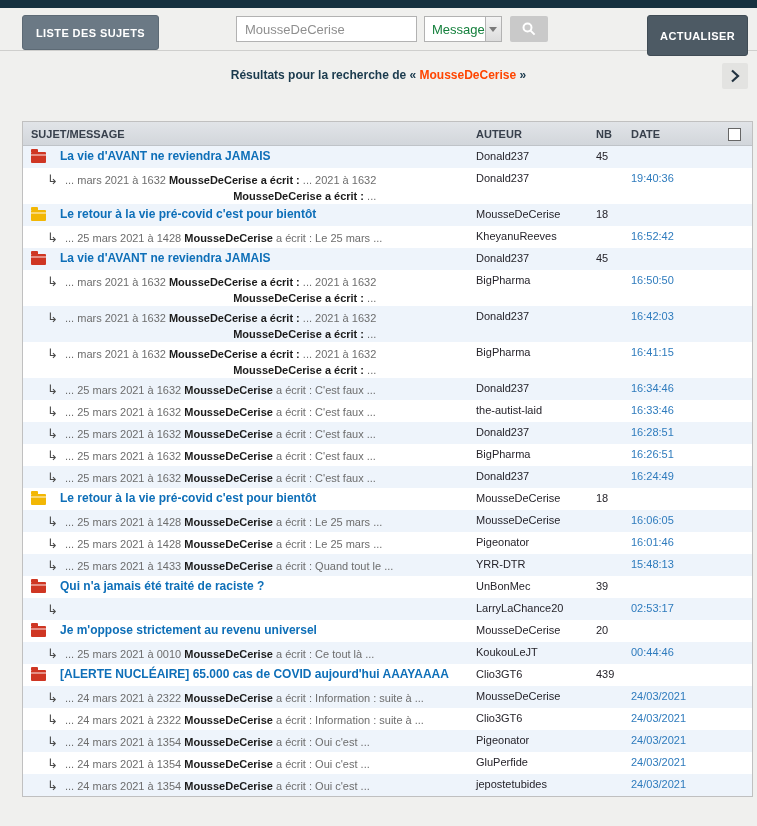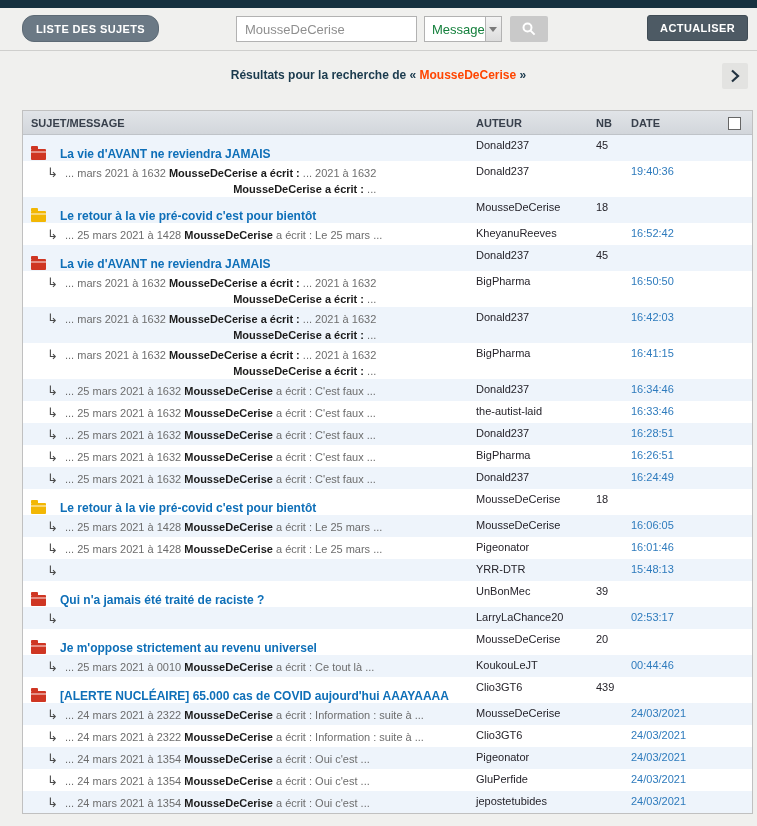--- a/index.html
+++ b/index.html
@@ -3,65 +3,65 @@
 <meta charset="utf-8">
 <style>
   * { margin:0; padding:0; box-sizing:border-box; }
   html,body { width:757px; height:826px; overflow:hidden; }
   body { background:#f0f0ee; font-family:"Liberation Sans","DejaVu Sans",sans-serif; }
 
   .topbar { height:8px; background:#16313f; }
 
   .toolbar { position:relative; height:42px; }
   .btn { border:none; cursor:pointer; font-family:inherit; }
-  .btn-slate { position:absolute; left:22px; top:7px; height:27px; padding:0 13px;
+  .btn-slate { position:absolute; left:22px; top:7px; height:35px; padding:0 13px;
     background:#6b7985; color:#fff; font-size:11px; font-weight:bold; letter-spacing:.4px;
-    border-radius:12px; border:1px solid #5d6a75; }
+    border-radius:3px; border:1px solid #5d6a75; }
   .search-input { position:absolute; left:236px; top:8px; width:181px; height:26px;
     border:1px solid #b2b2b2; background:#fff; color:#8f8f8f; font-size:13px;
     padding:0 8px; font-family:inherit; }
   .select { position:absolute; left:424px; top:8px; width:78px; height:26px;
     border:1px solid #b2b2b2; background:#fff; display:flex; align-items:center; cursor:pointer; }
   .select-value { flex:1; color:#15803d; font-size:13px; padding-left:7px; }
   .select-arrow-box { width:20px; height:100%; border-left:1px solid #b2b2b2;
     background:linear-gradient(#f4f4f4,#dcdcdc); display:flex; align-items:center; justify-content:center; }
   .tri-down { width:0; height:0; border-left:4px solid transparent; border-right:4px solid transparent;
     border-top:5px solid #7a7a7a; }
   .search-btn { position:absolute; left:510px; top:8px; width:38px; height:26px;
     background:#c9c9c9; border-radius:2px; display:flex; align-items:center; justify-content:center; }
-  .btn-dark { position:absolute; right:9px; top:7px; height:26px; padding:0 12px;
+  .btn-dark { position:absolute; right:9px; top:7px; height:41px; padding:0 12px;
     background:#4d5a64; color:#fff; font-size:11px; font-weight:bold; letter-spacing:.4px;
     border-radius:3px; border:1px solid #404c55; }
 
   .divider { height:1px; background:#cfcfcd; }
 
   .results-bar { position:relative; height:46px; }
   .results-text { text-align:center; padding-top:17px; font-size:12px; font-weight:bold; color:#1a3a4d; }
   .results-text .query { color:#ff4500; }
   .next-btn { position:absolute; right:9px; top:12px; width:26px; height:26px;
     background:#e3e3e1; border:none; border-radius:2px; cursor:pointer;
     display:flex; align-items:center; justify-content:center; }
 
-  .table { margin:13px 4px 0 22px; width:731px; background:#0369a1;
+  .table { margin:24px 4px 0 22px; width:731px; background:#0369a1;
     border:1px solid #c0c0c0; }
   .grid { display:grid; grid-template-columns:453px 120px 35px 97px 24px; }
   .thead { height:24px; background:linear-gradient(#e1e4e8,#d2d6db); border-bottom:1px solid #bfc3c8;
     font-size:11px; font-weight:bold; color:#38404c; align-items:center; }
   .thead .hcell { padding-top:1px; }
   .th-subject { padding-left:8px; }
   .col-check { display:flex; align-items:center; justify-content:flex-start; }
   .checkbox { width:13px; height:13px; background:#fff; border:1px solid #666; display:inline-block; }
 
   .row { min-height:22px; align-items:start; }
   .row:nth-child(odd) { background:#eef4fb; }
   .row:nth-child(even) { background:#fff; }
   .cell { padding-top:4px; font-size:11px; color:#26242b; }
 
   .subject-cell { display:flex; align-items:flex-start; }
-  .topic .subject-cell { padding-left:8px; padding-top:13px; }
+  .topic .subject-cell { padding-left:8px; padding-top:4px;align-items:center; }
   .folder { width:15px; height:11px; border-radius:1px; position:relative; display:inline-block;
     margin-top:1px; flex:0 0 15px; }
   .folder::before { content:""; position:absolute; top:-3px; left:0; width:7px; height:3px;
     border-radius:1px 1px 0 0; background:inherit; }
   .folder::after { content:""; position:absolute; left:0; right:0; top:2px; height:2px;
     background:rgba(255,255,255,.45); }
   .folder.red { background:#cf3623; }
   .folder.yellow { background:#f2b705; }
   .topic-title { margin-left:14px; font-size:12px; font-weight:bold; color:#0e6fb8;
     text-decoration:none; line-height:13px; cursor:pointer; }
@@ -303,20 +303,23 @@
           </span>
         </div>
         <div class="cell">Pigeonator</div>
         <div class="cell"></div>
         <div class="cell"><a class="date-link">16:01:46</a></div>
         <div class="cell col-check"></div>
       </div>
       <div class="row grid message">
         <div class="cell subject-cell">
           <span class="arrow">↳</span>
+          <span class="msg-text">
+            <span class="msg-line"><span>... 25 mars 2021 à 1433 </span><span class="b">MousseDeCerise</span><span> a écrit : Quand tout le ...</span></span>
+          </span>
         </div>
         <div class="cell">YRR-DTR</div>
         <div class="cell"></div>
         <div class="cell"><a class="date-link">15:48:13</a></div>
         <div class="cell col-check"></div>
       </div>
       <div class="row grid topic">
         <div class="cell subject-cell">
           <span class="folder red"></span>
           <a class="topic-title">Qui n'a jamais été traité de raciste ?</a>

